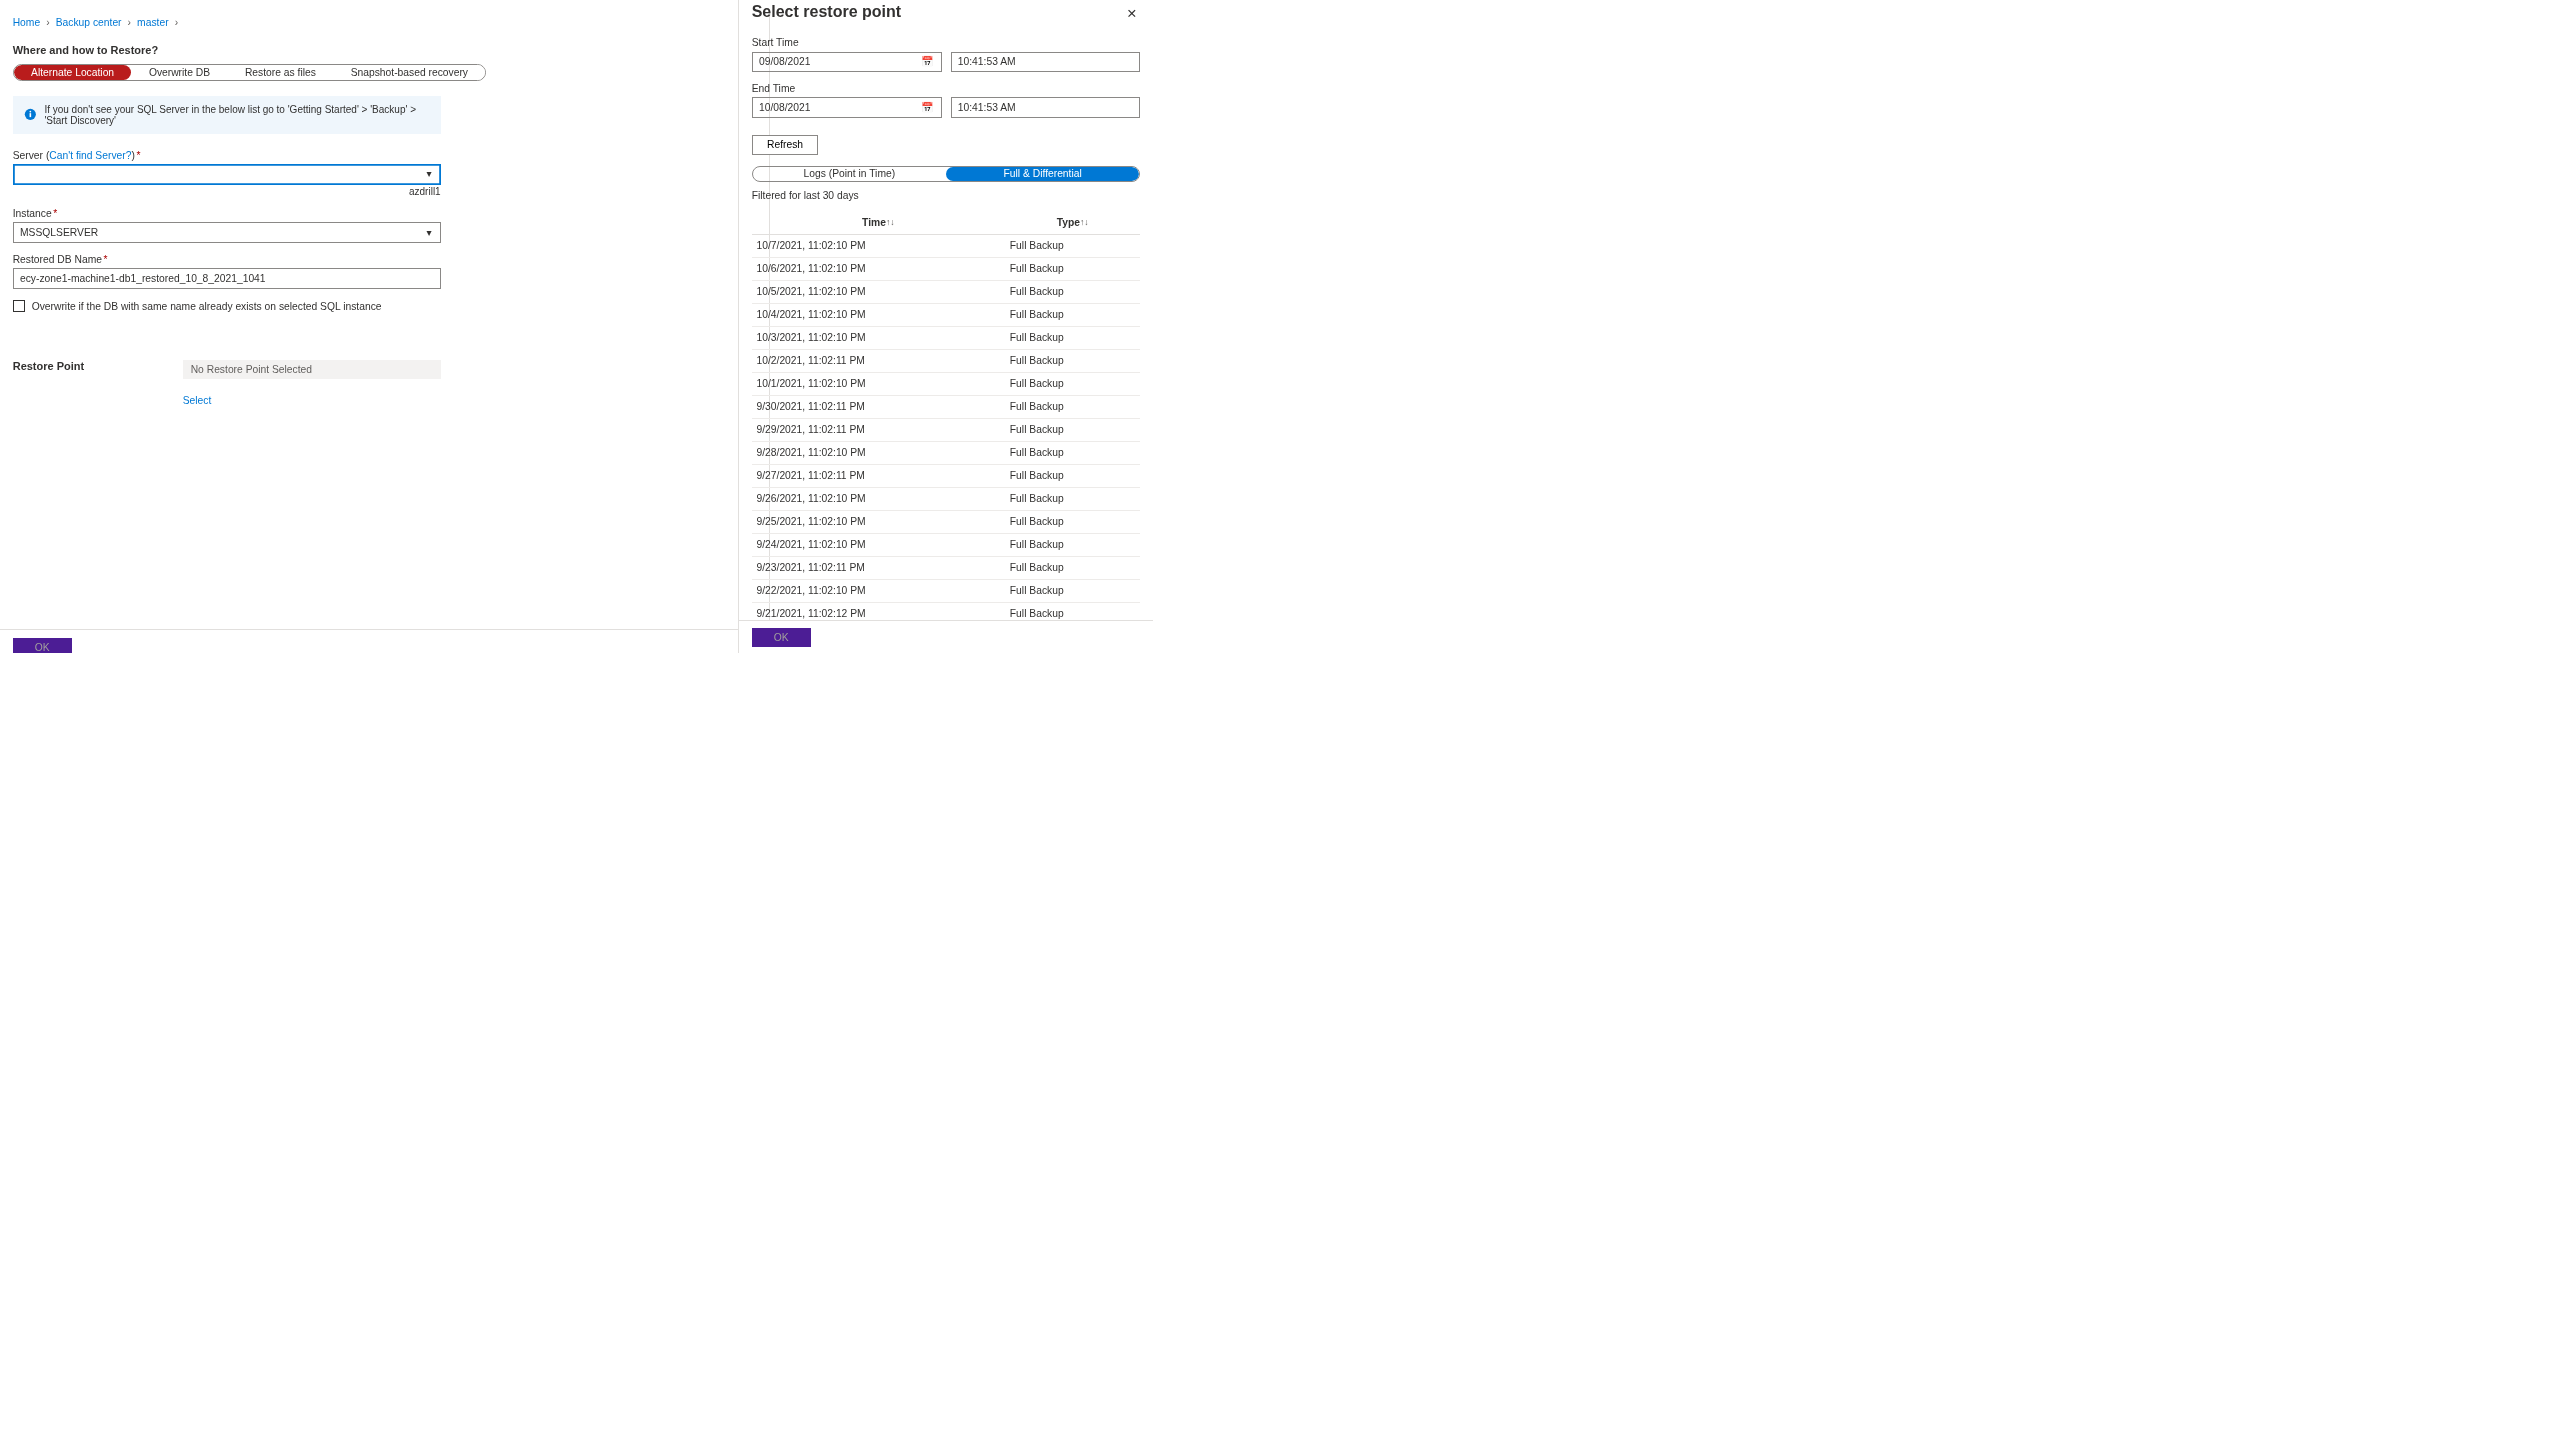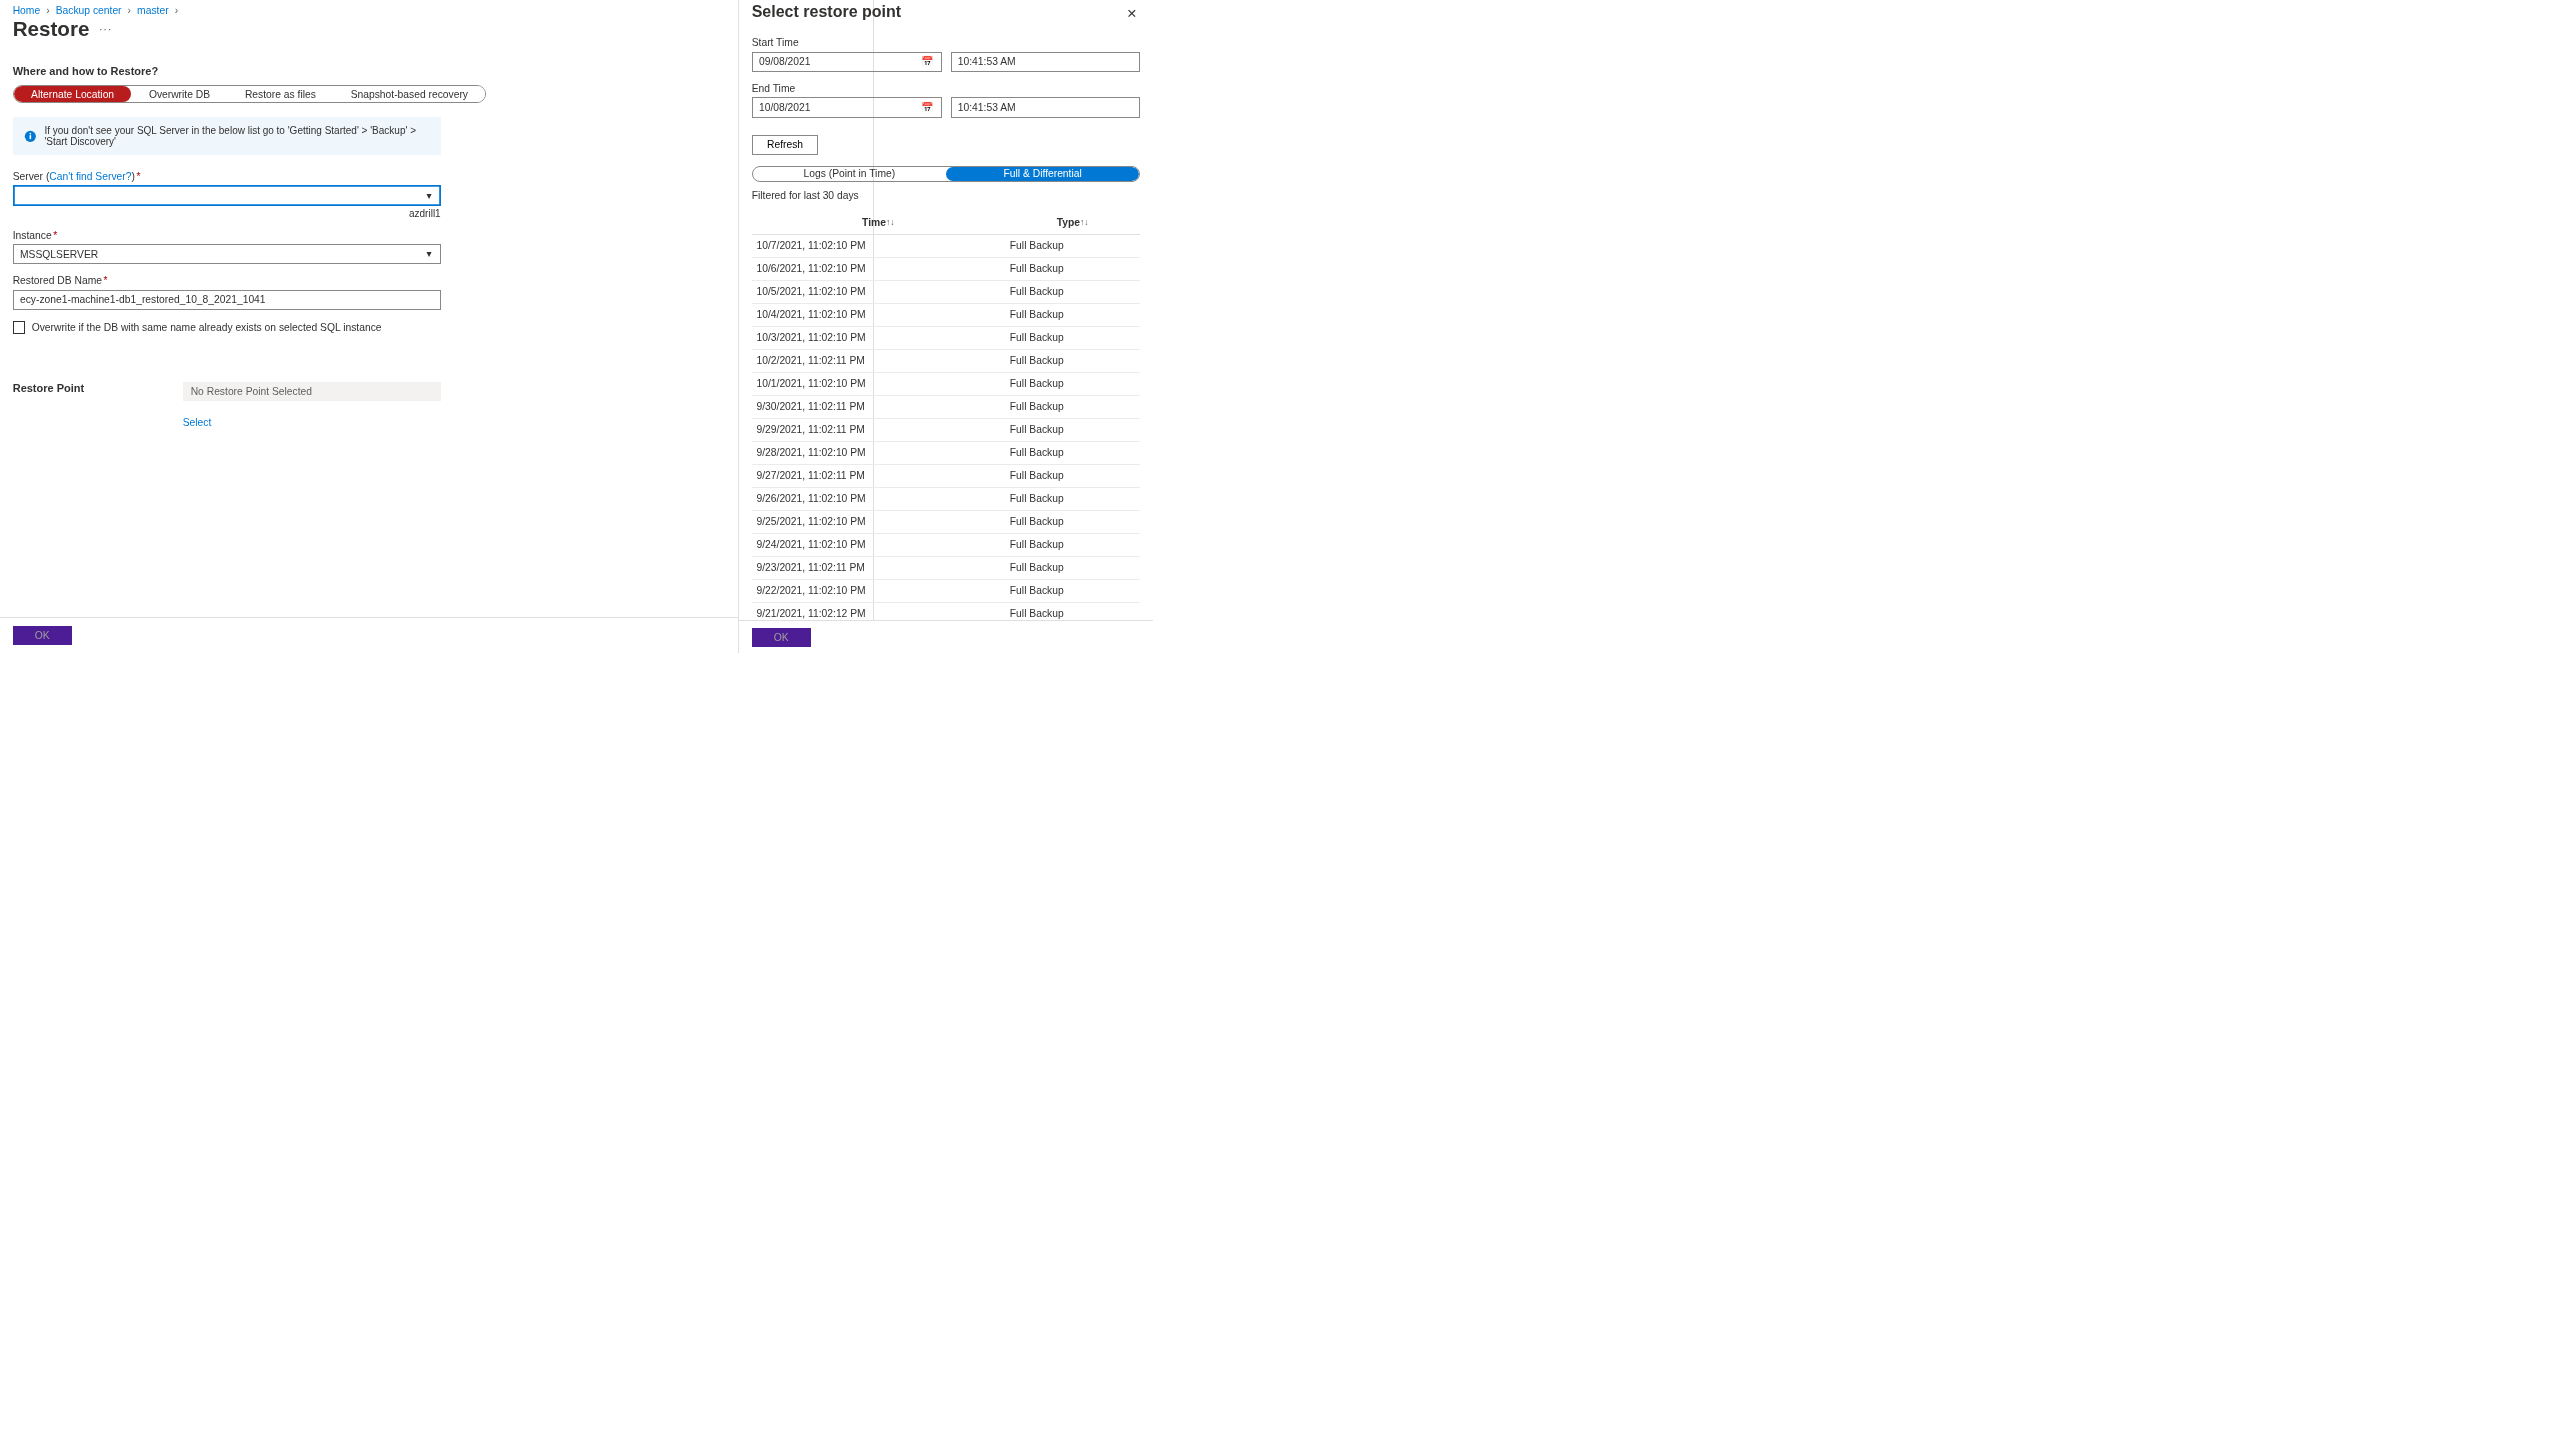--- a/index.html
+++ b/index.html
@@ -11,22 +11,22 @@
     width: 1153px;
     height: 653px;
     overflow: hidden;
     position: relative;
   }
   a { color: #0078d4; text-decoration: none; }
 
   
   .main-area {
     position: absolute;
-    left: 0; top: 0;
-    width: 874px; height: 653px;
+    left: 0; top: 12px;
+    width: 770px; height: 653px;
     border-right: 0.8px solid #e1dfdd;
   }
   .side-panel {
     position: absolute;
     left: 738px; top: 0;
     width: 415px; height: 653px;
     border-left: 0.8px solid #e1dfdd;
     display: flex;
     flex-direction: column;
   }
@@ -300,24 +300,20 @@
 <div class="main-area">
   <div class="breadcrumb">
     <a>Home</a>
     <span class="sep">›</span>
     <a>Backup center</a>
     <span class="sep">›</span>
     <a>master</a>
     <span class="sep">›</span>
   </div>
 
-  <div class="page-title-row">
-    <span class="page-title">Restore</span>
-    <span class="more-dots">···</span>
-  </div>
 
   <div class="form-body">
     <div class="section-heading">Where and how to Restore?</div>
 
     <div class="pill-group">
       <div class="pill active">Alternate Location</div>
       <div class="pill">Overwrite DB</div>
       <div class="pill">Restore as files</div>
       <div class="pill">Snapshot-based recovery</div>
     </div>

